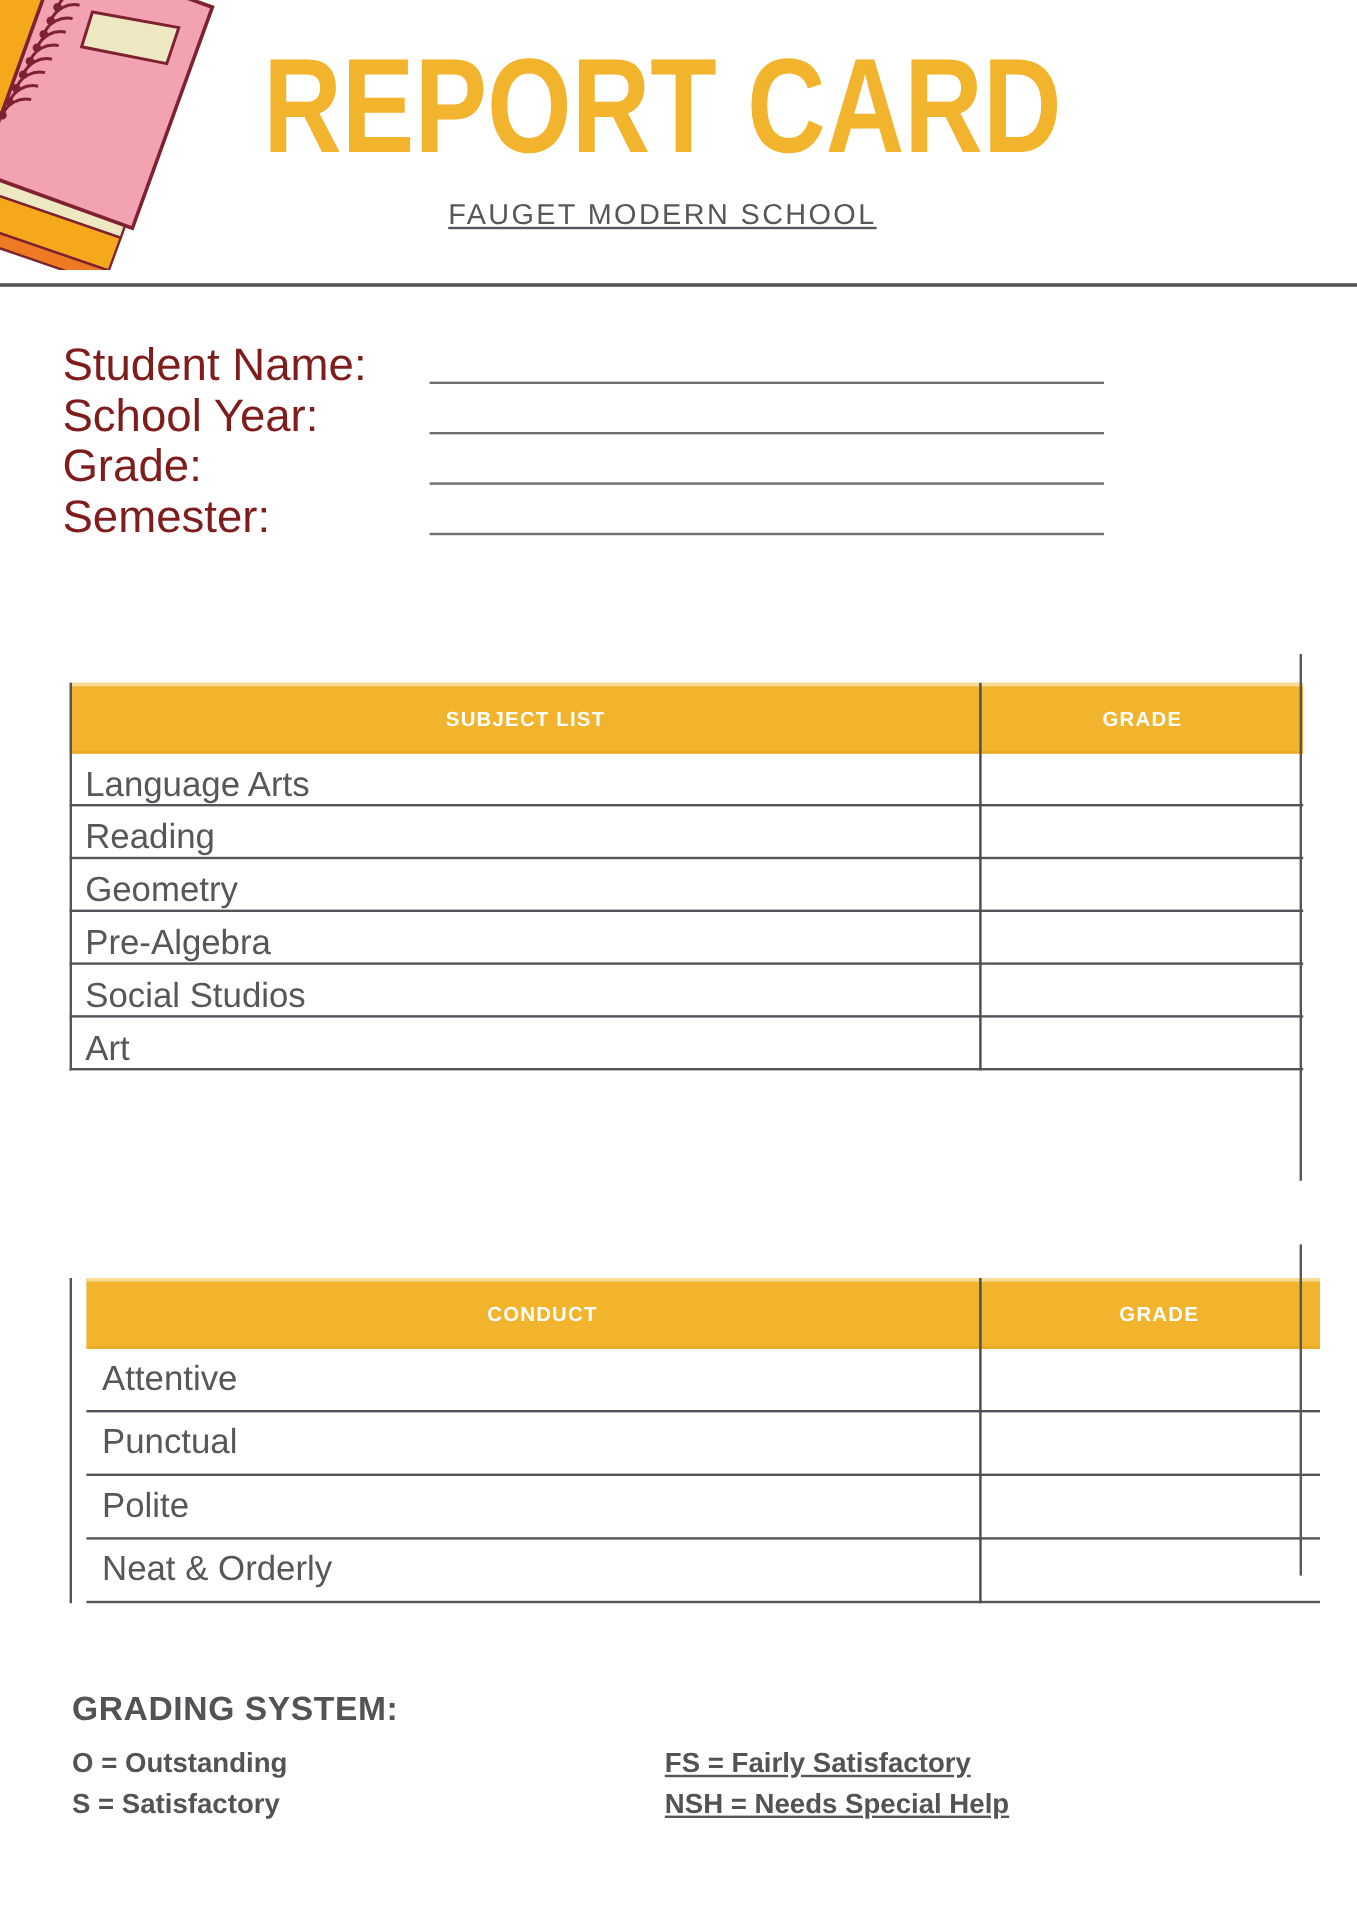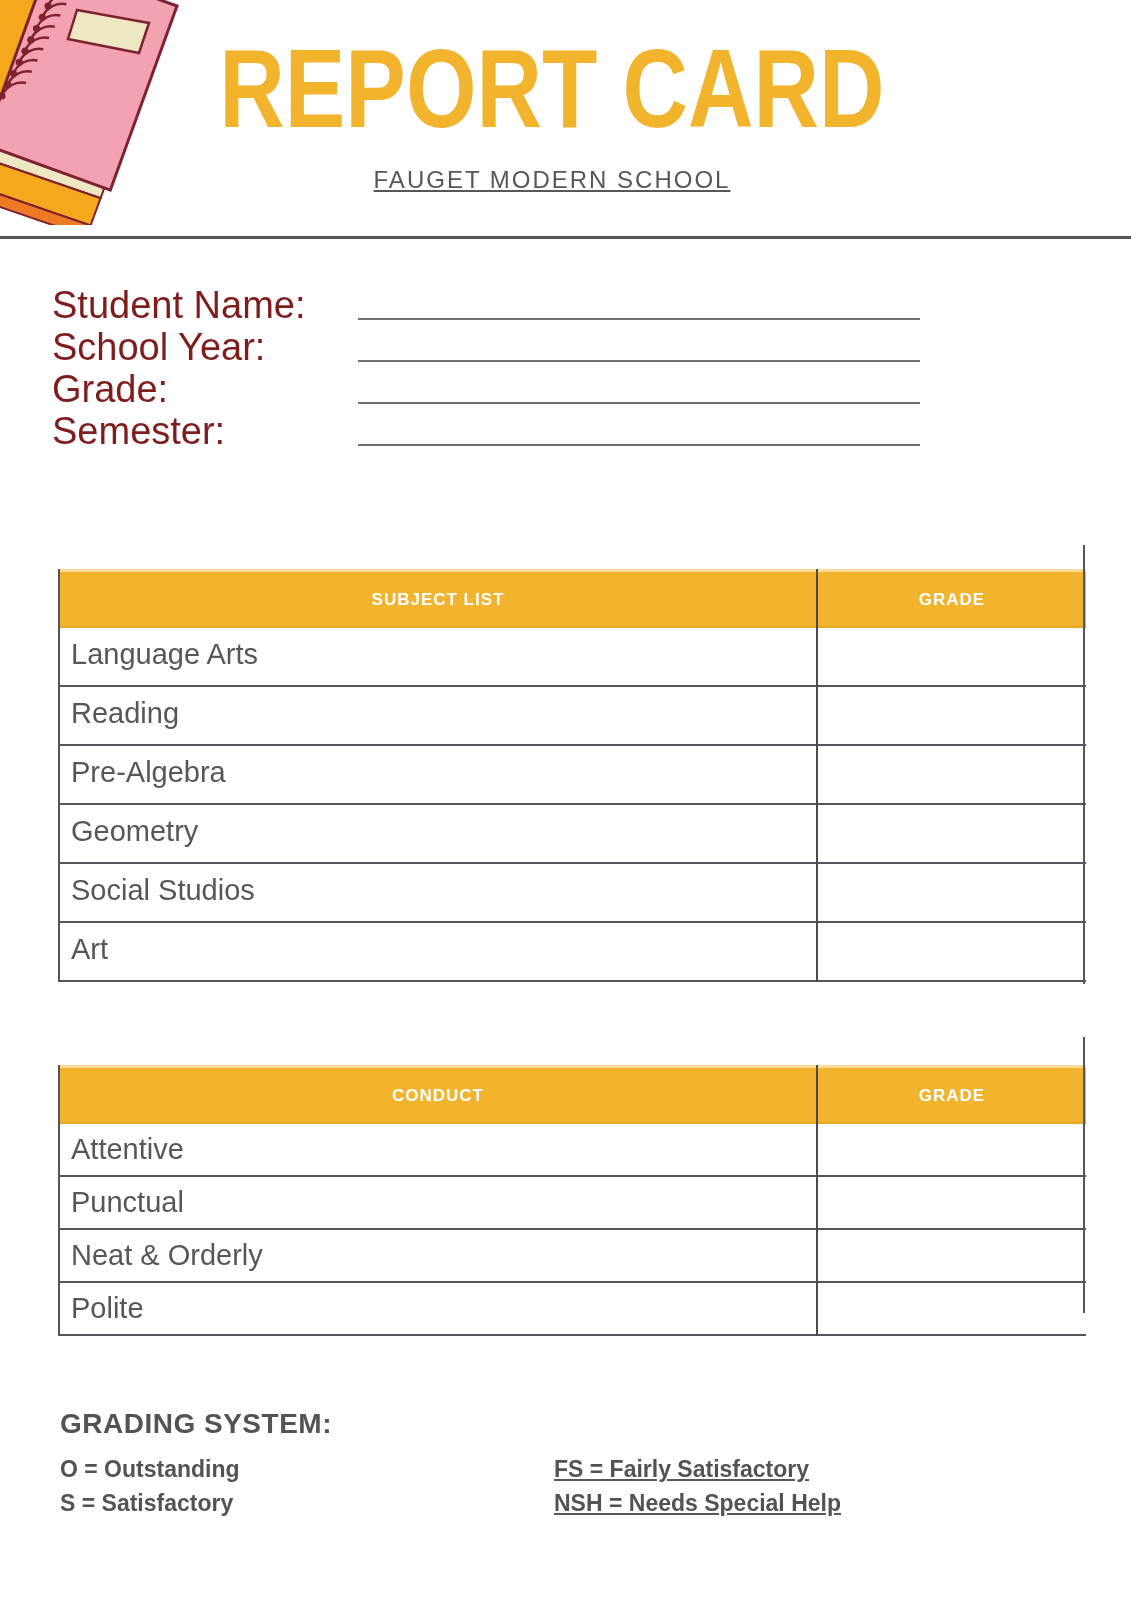--- a/index.html
+++ b/index.html
@@ -90,21 +90,21 @@
     line-height: 56px;
     text-align: center;
   }
   .hcell.subject-col { width: 760px; }
   .hcell.grade-col { width: 268px; }
   .tbl-row {
     display: flex;
     box-sizing: border-box;
     border-bottom: 2px solid #54555A;
   }
-  .subject-table .tbl-row { height: 59px; }
+  .subject-table .tbl-row { height: 44px; }
   .conduct-table .tbl-row { height: 53px; align-items: center; }
   .tbl-row .cell-label {
     width: 760px;
     box-sizing: border-box;
     padding-left: 13px;
     font-size: 29px;
     color: #56575B;
   }
   .subject-table .cell-label { line-height: 52px; }
   .conduct-table .cell-label { line-height: 51px; }
@@ -120,21 +120,21 @@
     width: 2px; background: #4A4B4E;
   }
   .right-accent-line {
     position: absolute;
     left: 1025px;
     width: 2px;
     background: #55565A;
   }
   .subject-table { top: 569px; }
   .subject-table .right-accent-line { top: -24px; height: 439px; }
-  .conduct-table { top: 1065px; }
+  .conduct-table { top: 1065px; padding-left: 14px; }
   .conduct-table .right-accent-line { top: -28px; height: 276px; }
 
   
   .grading-heading {
     position: absolute;
     top: 1408px; left: 60px;
     font-size: 28px;
     font-weight: bold;
     letter-spacing: 0.5px;
     color: #515356;
@@ -229,25 +229,25 @@
     </div>
     <div class="tbl-row">
         <div class="cell-label">Language Arts</div>
         <div class="cell-grade"></div>
       </div>
     <div class="tbl-row">
         <div class="cell-label">Reading</div>
         <div class="cell-grade"></div>
       </div>
     <div class="tbl-row">
+        <div class="cell-label">Geometry</div>
+        <div class="cell-grade"></div>
+      </div>
+    <div class="tbl-row">
         <div class="cell-label">Pre-Algebra</div>
-        <div class="cell-grade"></div>
-      </div>
-    <div class="tbl-row">
-        <div class="cell-label">Geometry</div>
         <div class="cell-grade"></div>
       </div>
     <div class="tbl-row">
         <div class="cell-label">Social Studios</div>
         <div class="cell-grade"></div>
       </div>
     <div class="tbl-row">
         <div class="cell-label">Art</div>
         <div class="cell-grade"></div>
       </div>
@@ -263,25 +263,25 @@
     </div>
     <div class="tbl-row">
         <div class="cell-label">Attentive</div>
         <div class="cell-grade"></div>
       </div>
     <div class="tbl-row">
         <div class="cell-label">Punctual</div>
         <div class="cell-grade"></div>
       </div>
     <div class="tbl-row">
+        <div class="cell-label">Polite</div>
+        <div class="cell-grade"></div>
+      </div>
+    <div class="tbl-row">
         <div class="cell-label">Neat &amp; Orderly</div>
-        <div class="cell-grade"></div>
-      </div>
-    <div class="tbl-row">
-        <div class="cell-label">Polite</div>
         <div class="cell-grade"></div>
       </div>
     <div class="left-border"></div>
     <div class="col-divider"></div>
     <div class="right-accent-line"></div>
   </div>
 
   <div class="grading-heading">GRADING SYSTEM:</div>
   <div class="grading-columns">
     <div class="grading-col">

